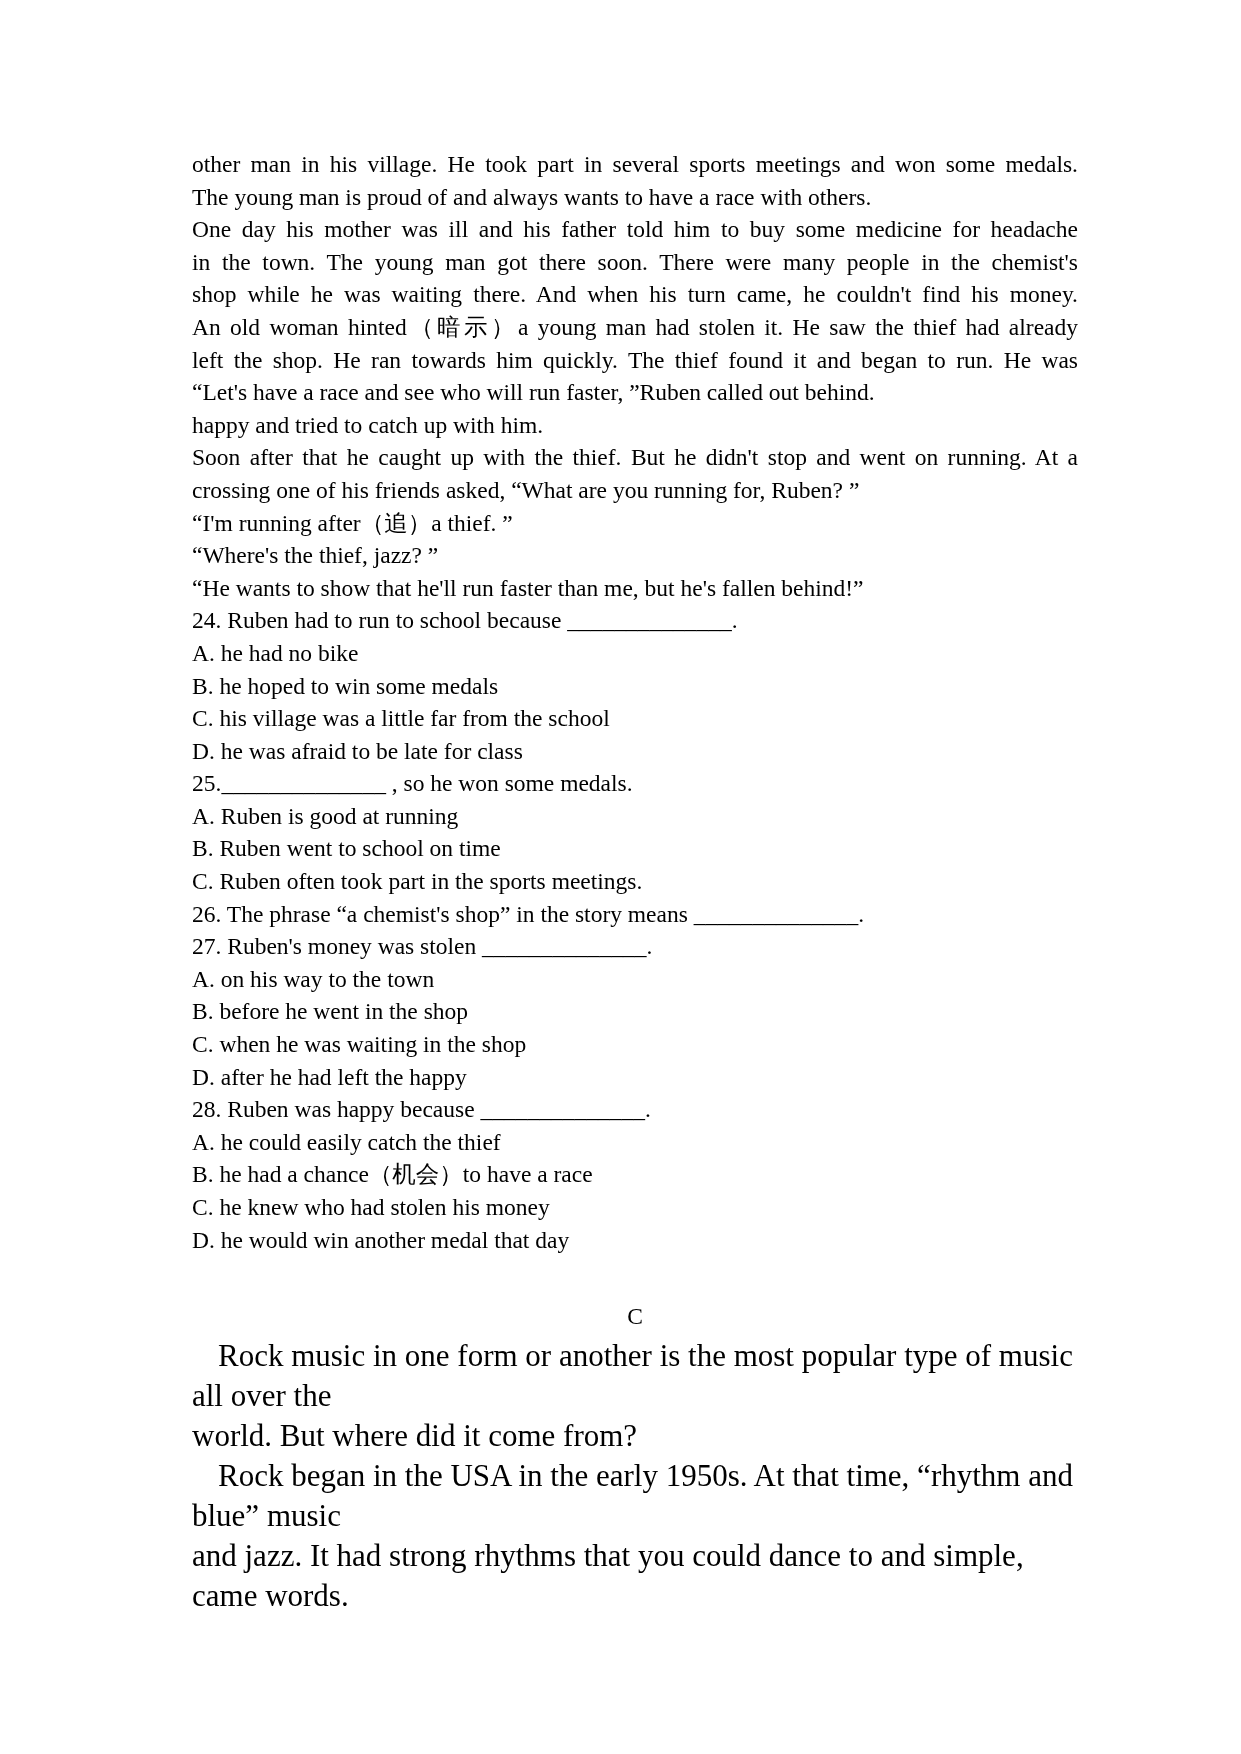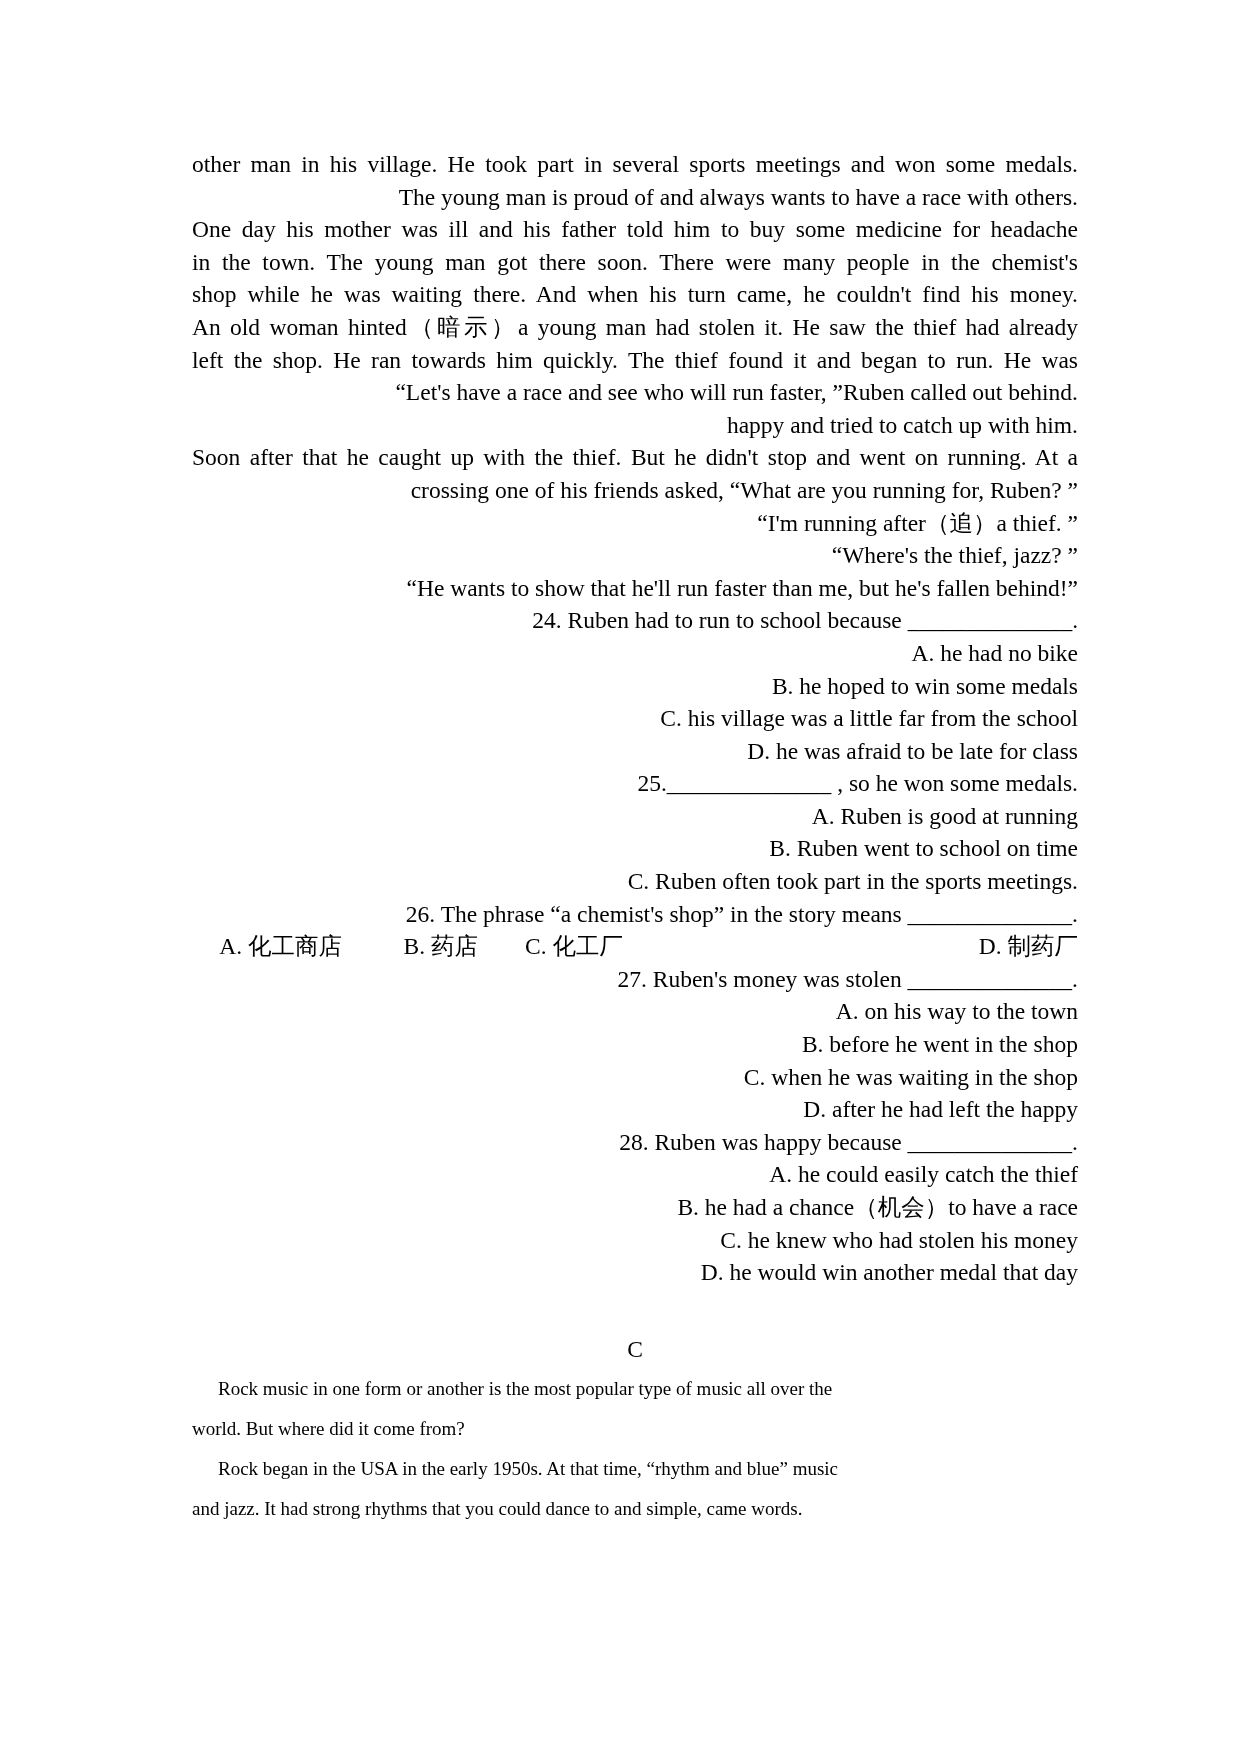--- a/index.html
+++ b/index.html
@@ -17,38 +17,38 @@
   .page {
     position: absolute;
     left: 192px;
     top: 148px;
     width: 886px;
   }
   .line {
     font-size: 23.5px;
     line-height: 32.6px;
     white-space: pre-wrap;
-    text-align: right;
+    text-align: left;
   }
   .jl {
     text-align: justify;
     text-align-last: justify;
   }
   .opt-grid {
     display: grid;
     grid-template-columns: 150px 136px 145px auto;
   }
   .section-label {
     font-size: 23.5px;
     line-height: 40px;
     margin-top: 40px;
     text-align: center;
   }
   .rock-line {
-    font-size: 19px;
+    font-size: 31px;
     line-height: 40px;
     white-space: pre-wrap;
   }
   .indent {
     text-indent: 26px;
   }
 </style>
 </head>
 <body>
 
@@ -75,26 +75,20 @@
     <div class="line">24. Ruben had to run to school because ______________.</div>
     <div class="line">A. he had no bike</div>
     <div class="line">B. he hoped to win some medals</div>
     <div class="line">C. his village was a little far from the school</div>
     <div class="line">D. he was afraid to be late for class</div>
     <div class="line">25.______________ , so he won some medals.</div>
     <div class="line">A. Ruben is good at running</div>
     <div class="line">B. Ruben went to school on time</div>
     <div class="line">C. Ruben often took part in the sports meetings.</div>
     <div class="line">26. The phrase “a chemist's shop” in the story means ______________.</div>
-    <div class="line opt-grid">
-      <span>A. 化工商店</span>
-      <span>B. 药店</span>
-      <span>C. 化工厂</span>
-      <span>D. 制药厂</span>
-    </div>
     <div class="line">27. Ruben's money was stolen ______________.</div>
     <div class="line">A. on his way to the town</div>
     <div class="line">B. before he went in the shop</div>
     <div class="line">C. when he was waiting in the shop</div>
     <div class="line">D. after he had left the happy</div>
     <div class="line">28. Ruben was happy because ______________.</div>
     <div class="line">A. he could easily catch the thief</div>
     <div class="line">B. he had a chance（机会）to have a race</div>
     <div class="line">C. he knew who had stolen his money</div>
     <div class="line">D. he would win another medal that day</div>

